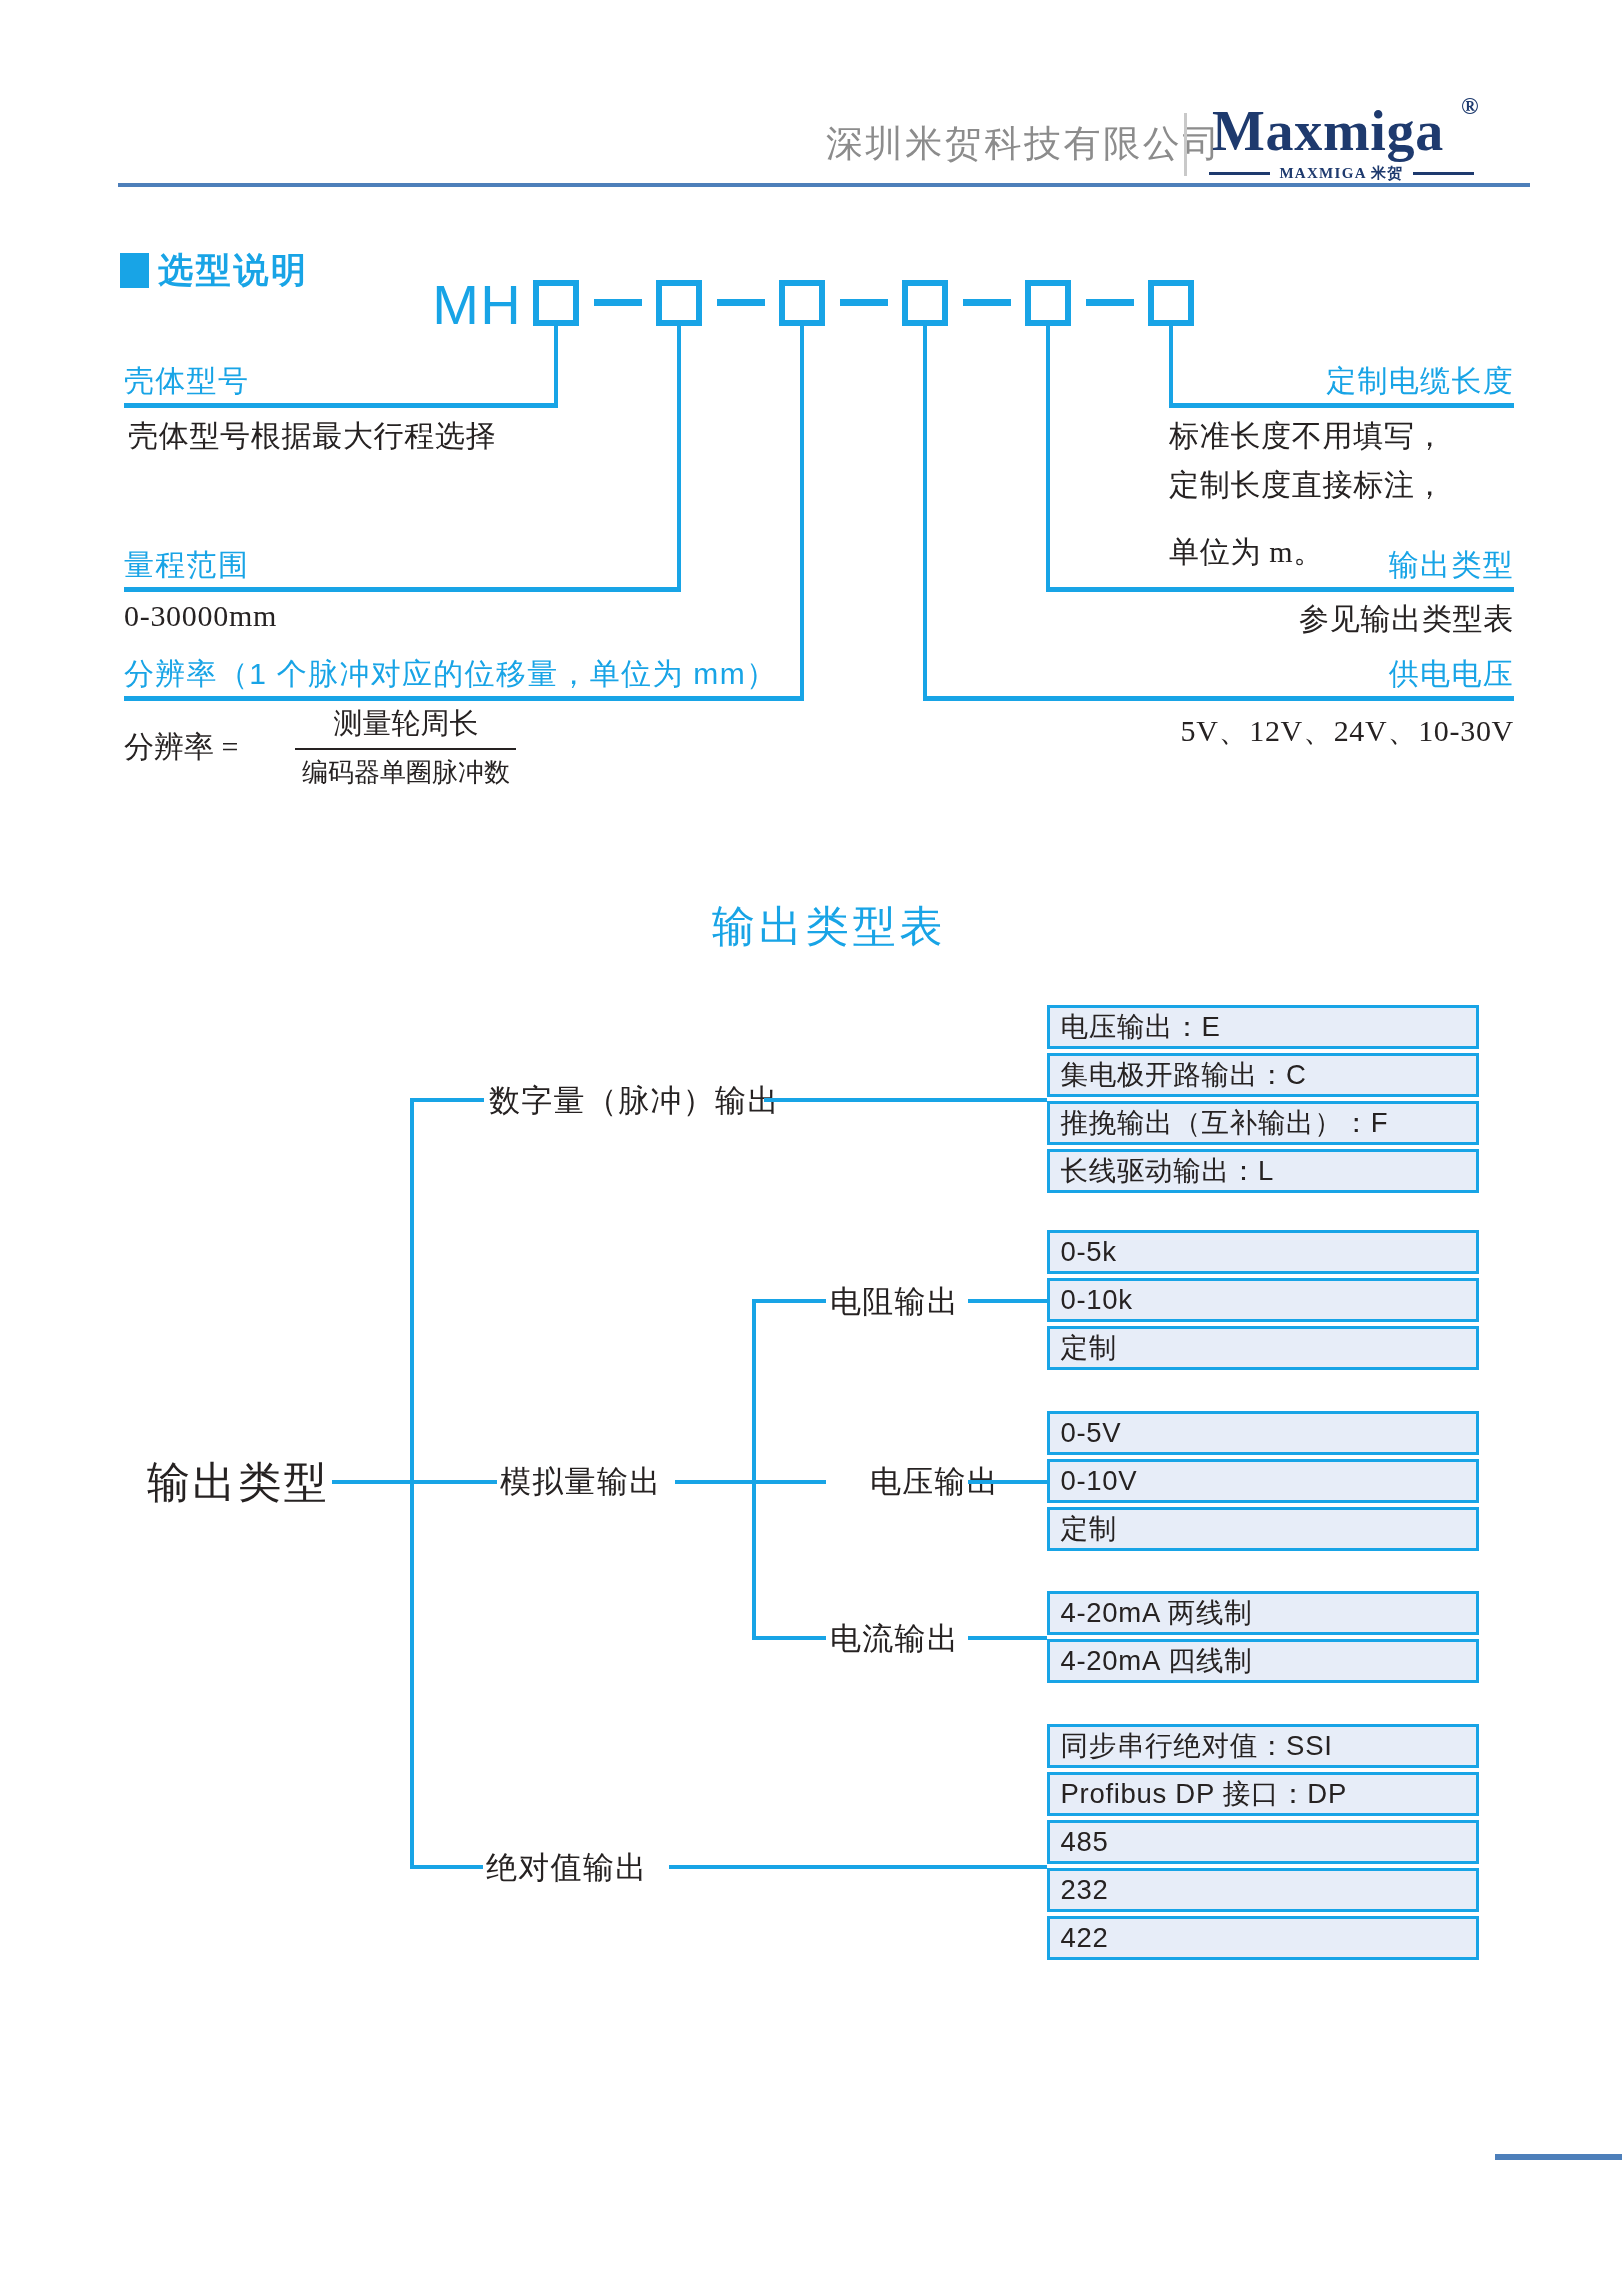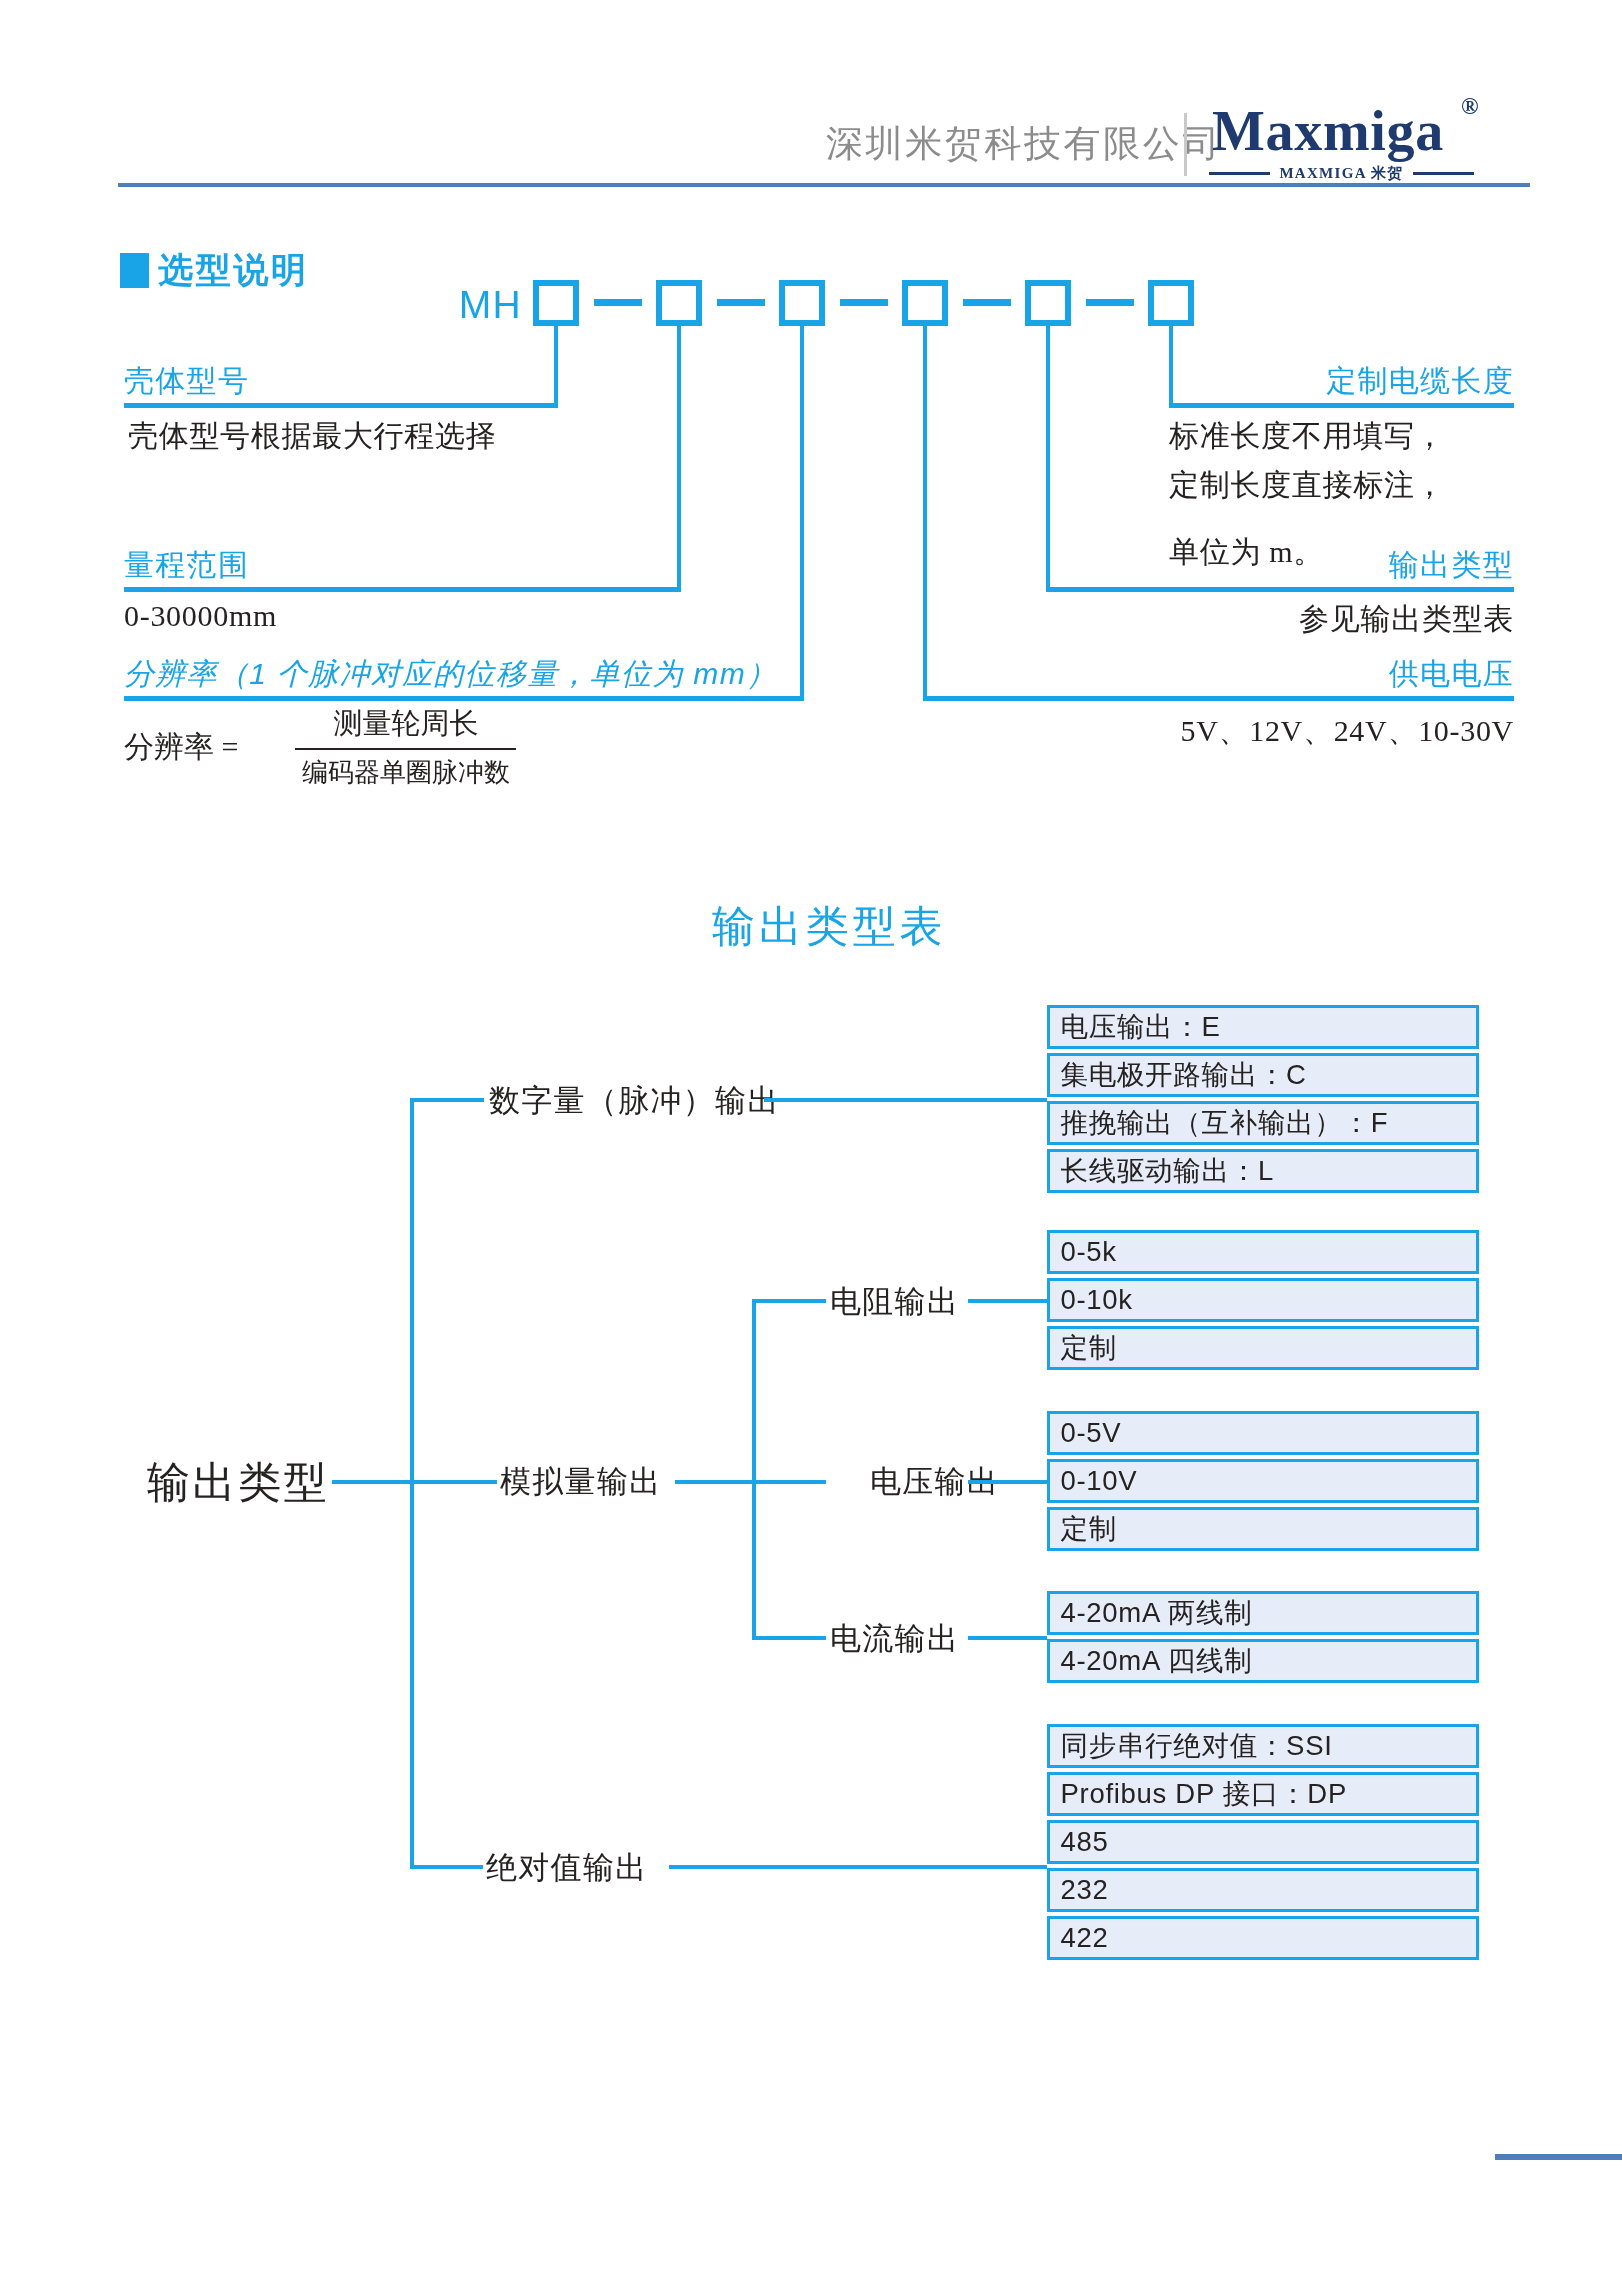--- a/index.html
+++ b/index.html
@@ -16,21 +16,21 @@
   .regmark{font-size:23.6px;font-weight:bold;color:#1e3a6e;font-family:"Liberation Serif","DejaVu Serif",serif;}
   .tagline-row{display:flex;align-items:center;gap:9.2px;width:265px;justify-content:center;}
   .tagline-bar{height:3.3px;background:#1e3a6e;flex:1 1 auto;}
   .tagline-text{font-size:15px;font-weight:bold;color:#1e3a6e;letter-spacing:1.3px;white-space:nowrap;font-family:"Liberation Serif","DejaVu Serif",serif;}
   .hdr-rule{left:118px;top:183px;width:1412px;height:3.9px;background:#4d7fba;}
   
   .sec-title{display:flex;align-items:center;gap:9.2px;}
   .sec-square{width:29px;height:35px;background:#18a4e6;}
   .sec-text{font-size:35px;font-weight:bold;color:#18a4e6;letter-spacing:2.6px;}
   
-  .mh{font-size:39px;line-height:47px;color:#18a4e6;font-weight:400;text-align:right;width:118px;letter-spacing:1.3px;}
+  .mh{font-size:56px;line-height:47px;color:#18a4e6;font-weight:400;text-align:right;width:118px;letter-spacing:1.3px;}
   .code-box{position:absolute;width:46px;height:46px;border:6.5px solid #18a4e6;box-sizing:border-box;background:#ffffff;}
   .code-dash{position:absolute;width:48px;height:7.2px;background:#18a4e6;}
   .vline{position:absolute;width:3.9px;background:#18a4e6;}
   .hline{position:absolute;height:4.6px;background:#18a4e6;}
   .field-label{font-size:30px;font-weight:500;color:#18a4e6;letter-spacing:1.3px;white-space:nowrap;}
   .field-label.right{text-align:right;}
   .note{font-size:30px;color:#262222;letter-spacing:0.7px;white-space:nowrap;font-family:"Liberation Serif","DejaVu Serif",serif;}
   .note.right{text-align:right;}
   
   .formula{display:flex;align-items:center;gap:44px;}
@@ -96,21 +96,21 @@
   <div class="hline" style="left:923px;top:696px;width:591px;"></div>
   <div class="hline" style="left:1046px;top:587px;width:468px;"></div>
   <div class="hline" style="left:1169px;top:403px;width:345px;"></div>
 
   <div class="abs field-label" style="left:124px;top:361px;">壳体型号</div>
   <div class="abs note" style="left:128px;top:416px;">壳体型号根据最大行程选择</div>
 
   <div class="abs field-label" style="left:124px;top:545px;">量程范围</div>
   <div class="abs note" style="left:124px;top:599px;">0-30000mm</div>
 
-  <div class="abs field-label" style="left:124px;top:654px;font-style:italic;">分辨率（1 个脉冲对应的位移量，单位为 mm）</div>
+  <div class="abs field-label" style="left:124px;top:654px;">分辨率（1 个脉冲对应的位移量，单位为 mm）</div>
 
   <div class="abs field-label right" style="right:109px;top:361px;">定制电缆长度</div>
   <div class="abs" style="left:1169px;top:416px;">
     <div class="note">标准长度不用填写，</div>
     <div class="note" style="margin-top:7.9px;">定制长度直接标注，</div>
     <div class="note" style="margin-top:26px;">单位为 m。</div>
   </div>
 
   <div class="abs field-label right" style="right:109px;top:545px;">输出类型</div>
   <div class="abs note right" style="right:109px;top:599px;">参见输出类型表</div>

